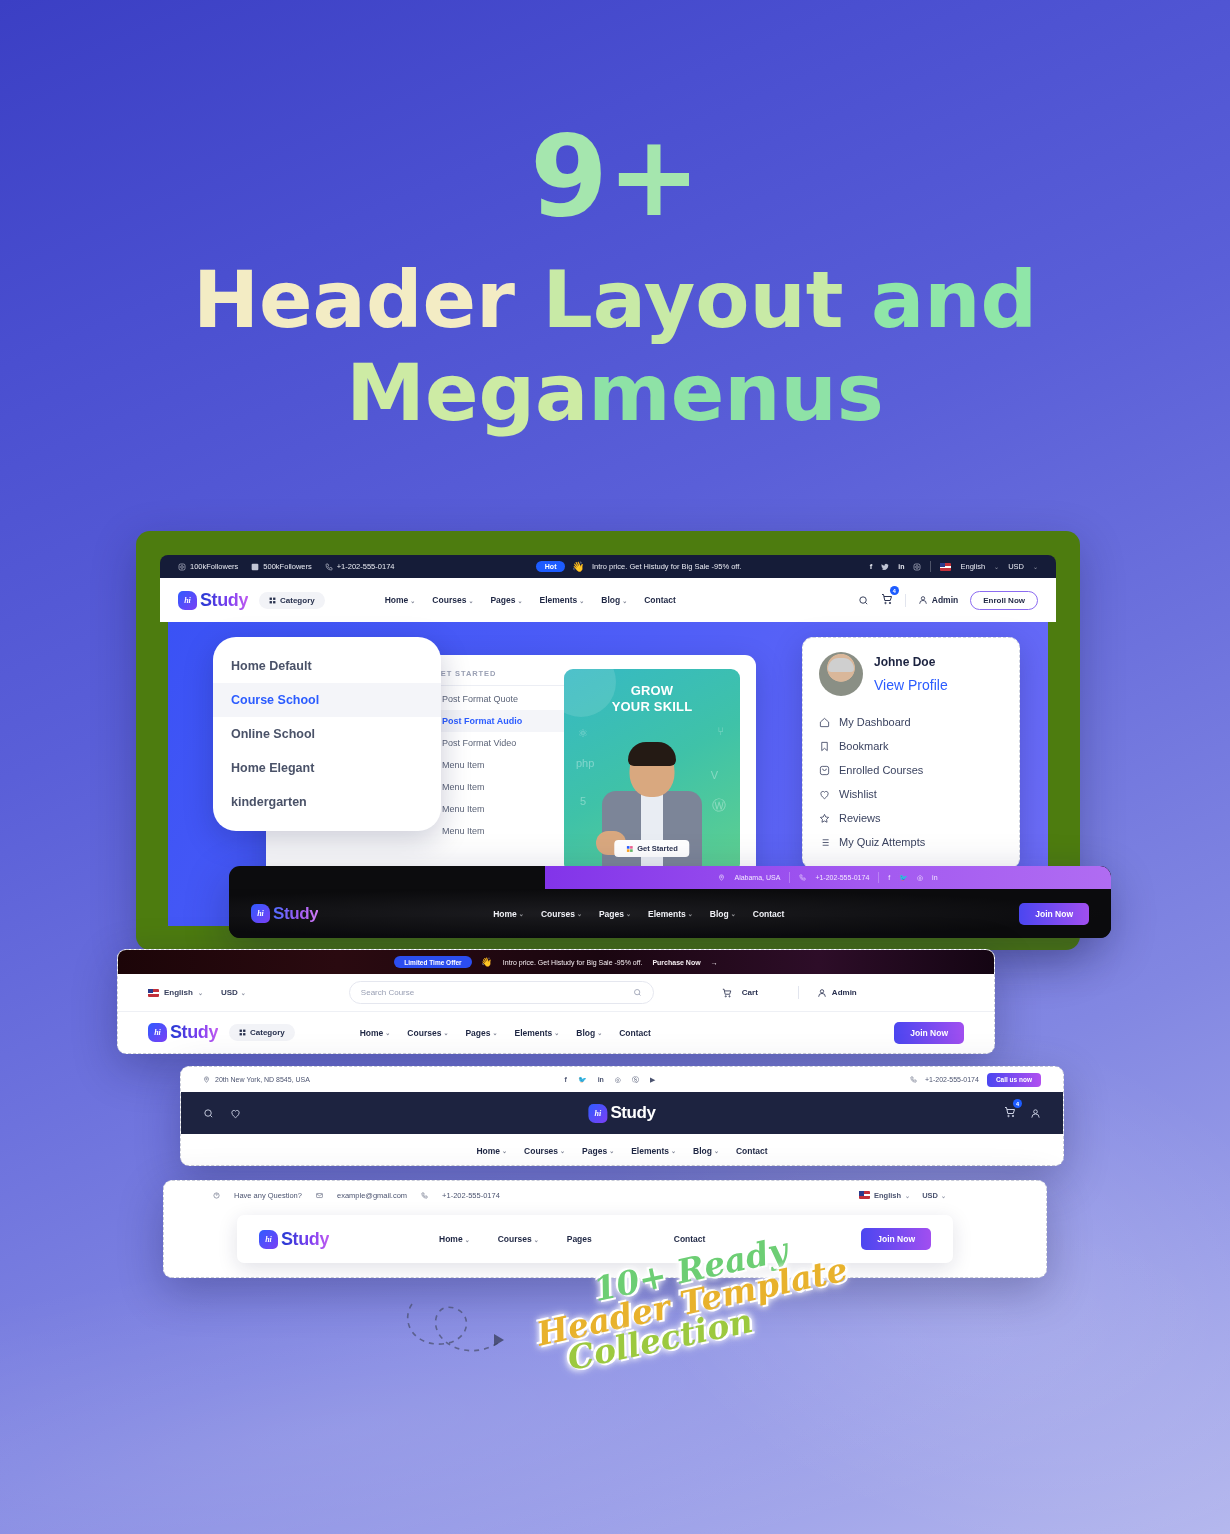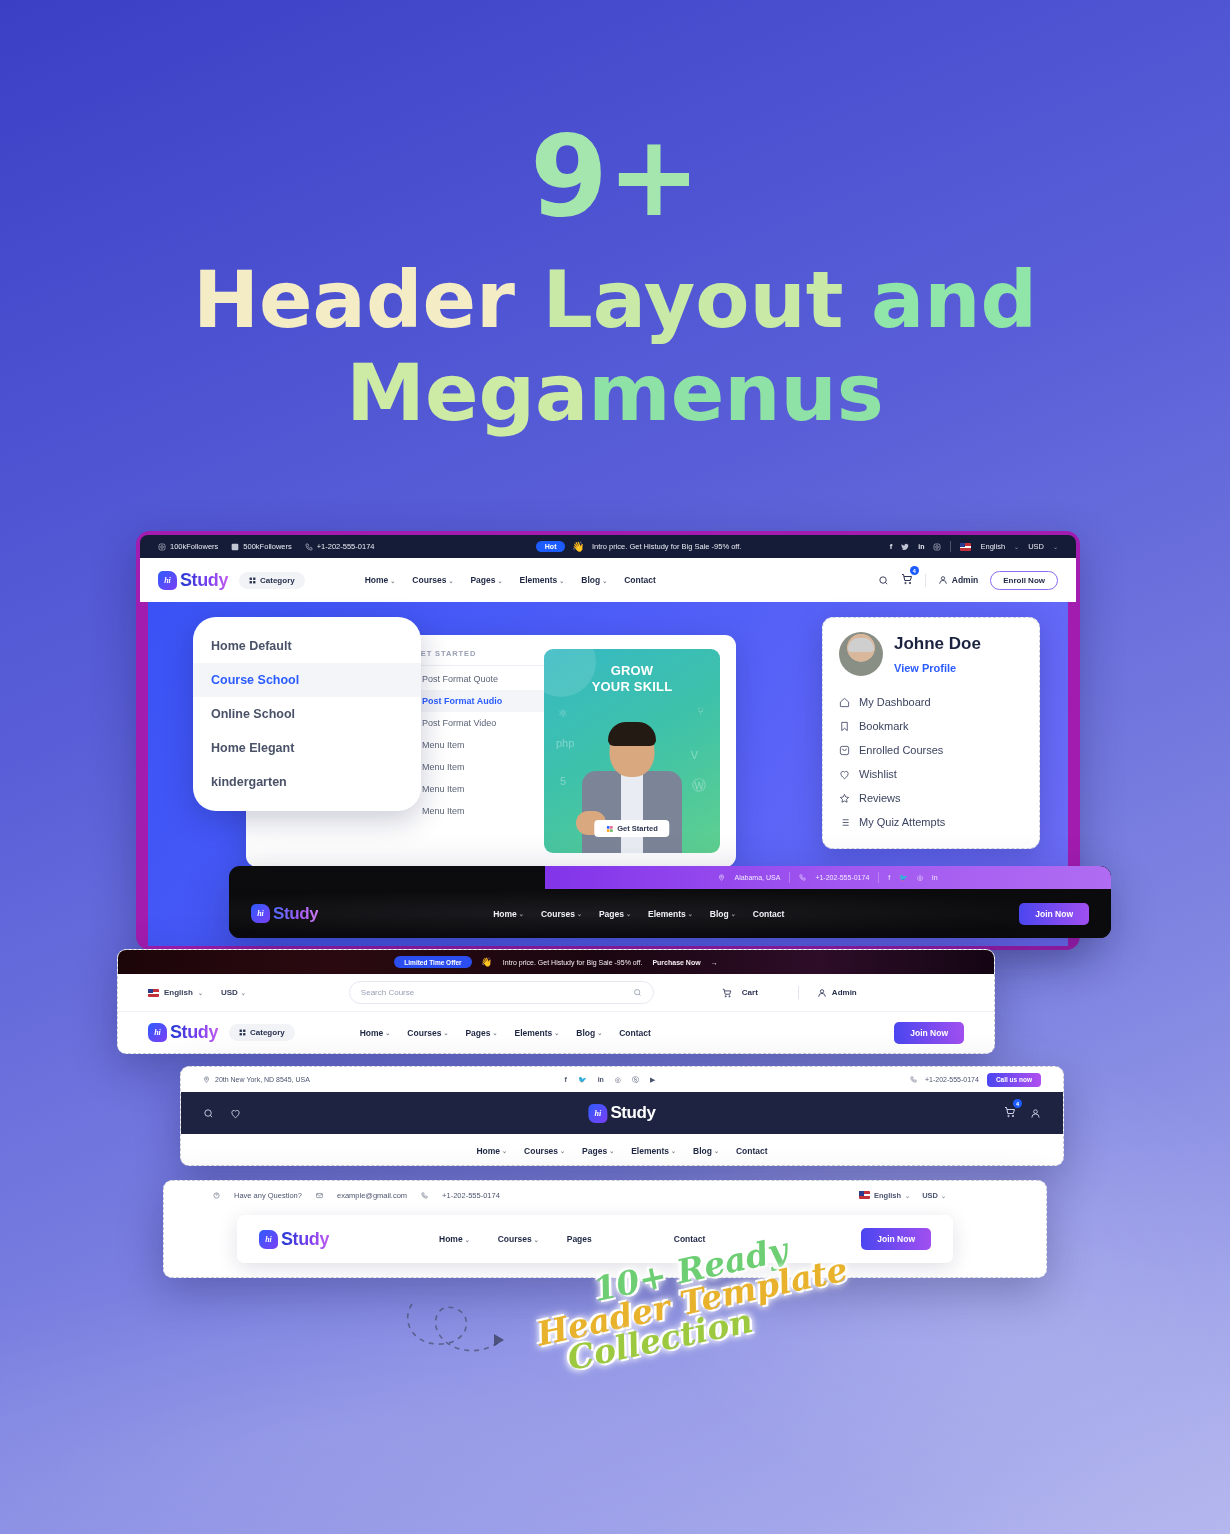--- a/index.html
+++ b/index.html
@@ -36,22 +36,22 @@
   .w-mega { color:#cdeba4; }
   .w-menus { color:#8ee2a6; }
 
   
   .stack { position: absolute; left: 0; top: 0; width: 1230px; height: 1534px; }
 
   .sheet { position: absolute; background:#fff; border-radius: 14px;
     box-shadow: 0 14px 44px rgba(20,20,70,0.30); }
 
   
-  .h1 { left:136px; top:531px; width:944px; height:419px; border-radius:14px; padding:4px;
-        background:#a21caf; }
+  .h1 { left:136px; top:531px; width:944px; height:419px; border-radius:14px; padding:24px;
+        background:#4d7c0f; }
   .h1-inner { width:100%; height:100%; border-radius:8px; overflow:hidden; position:relative; }
   .h1-topbar { height:23px; background:#151c38; display:flex; align-items:center;
                padding:0 18px; color:#e8eaf2; font-size:7.5px; }
   .h1-topbar .seg { display:flex; align-items:center; gap:4px; margin-right:13px; }
   .h1-topbar .ico { width:8px; height:8px; display:inline-block; opacity:.85; }
   .pill-hot { background:#1d5cff; color:#fff; border-radius:9px; padding:2px 9px; font-size:7px; font-weight:700; }
   .h1-nav { height:44px; background:#fff; display:flex; align-items:center; padding:0 18px; }
   .logo { display:flex; align-items:center; gap:3px; }
   .logo-mark { width:19px; height:19px; border-radius:5px 8px 5px 7px;
     background:linear-gradient(135deg,#2f5bff,#7b3ff5); display:flex; align-items:center;
@@ -116,22 +116,22 @@
   
   .prof { position:absolute; right:28px; top:15px; width:218px; background:#fff;
     border-radius:11px; box-shadow:0 9px 30px rgba(12,18,70,.22); padding:14px 16px;
     border:1.3px dashed #cfd3e0; }
   .prof-head { display:flex; align-items:center; gap:11px; margin-bottom:14px; }
   .avatar { width:44px; height:44px; border-radius:50%;
     background:radial-gradient(circle at 50% 36%, #d9b79a 0 38%, #8a8f85 40% 100%);
     position:relative; overflow:hidden; }
   .avatar::after { content:""; position:absolute; left:50%; top:6px; transform:translateX(-50%);
     width:26px; height:14px; background:#cfcfcf; border-radius:13px 13px 4px 4px; }
-  .prof-name { font-size:17px; font-weight:700; color:#1c2340; }
-  .prof-link { font-size:11px; color:#2b5cff; font-weight:700; margin-top:8px; }
+  .prof-name { font-size:12px; font-weight:700; color:#1c2340; }
+  .prof-link { font-size:14px; color:#2b5cff; font-weight:400; margin-top:8px; }
   .prof .li { display:flex; align-items:center; gap:9px; padding:6px 0;
     font-size:11px; color:#3b4360; }
   .prof .li svg { flex:none; }
 
   
   .h2 { left:229px; top:866px; width:882px; height:72px; border-radius:11px;
         background:#0c0c0e; overflow:hidden; }
   .h2-top { position:absolute; right:0; top:0; width:566px; height:23px;
     background:linear-gradient(90deg,#8234e9,#a258f0 55%,#b06cf2);
     border-top-right-radius:11px;

